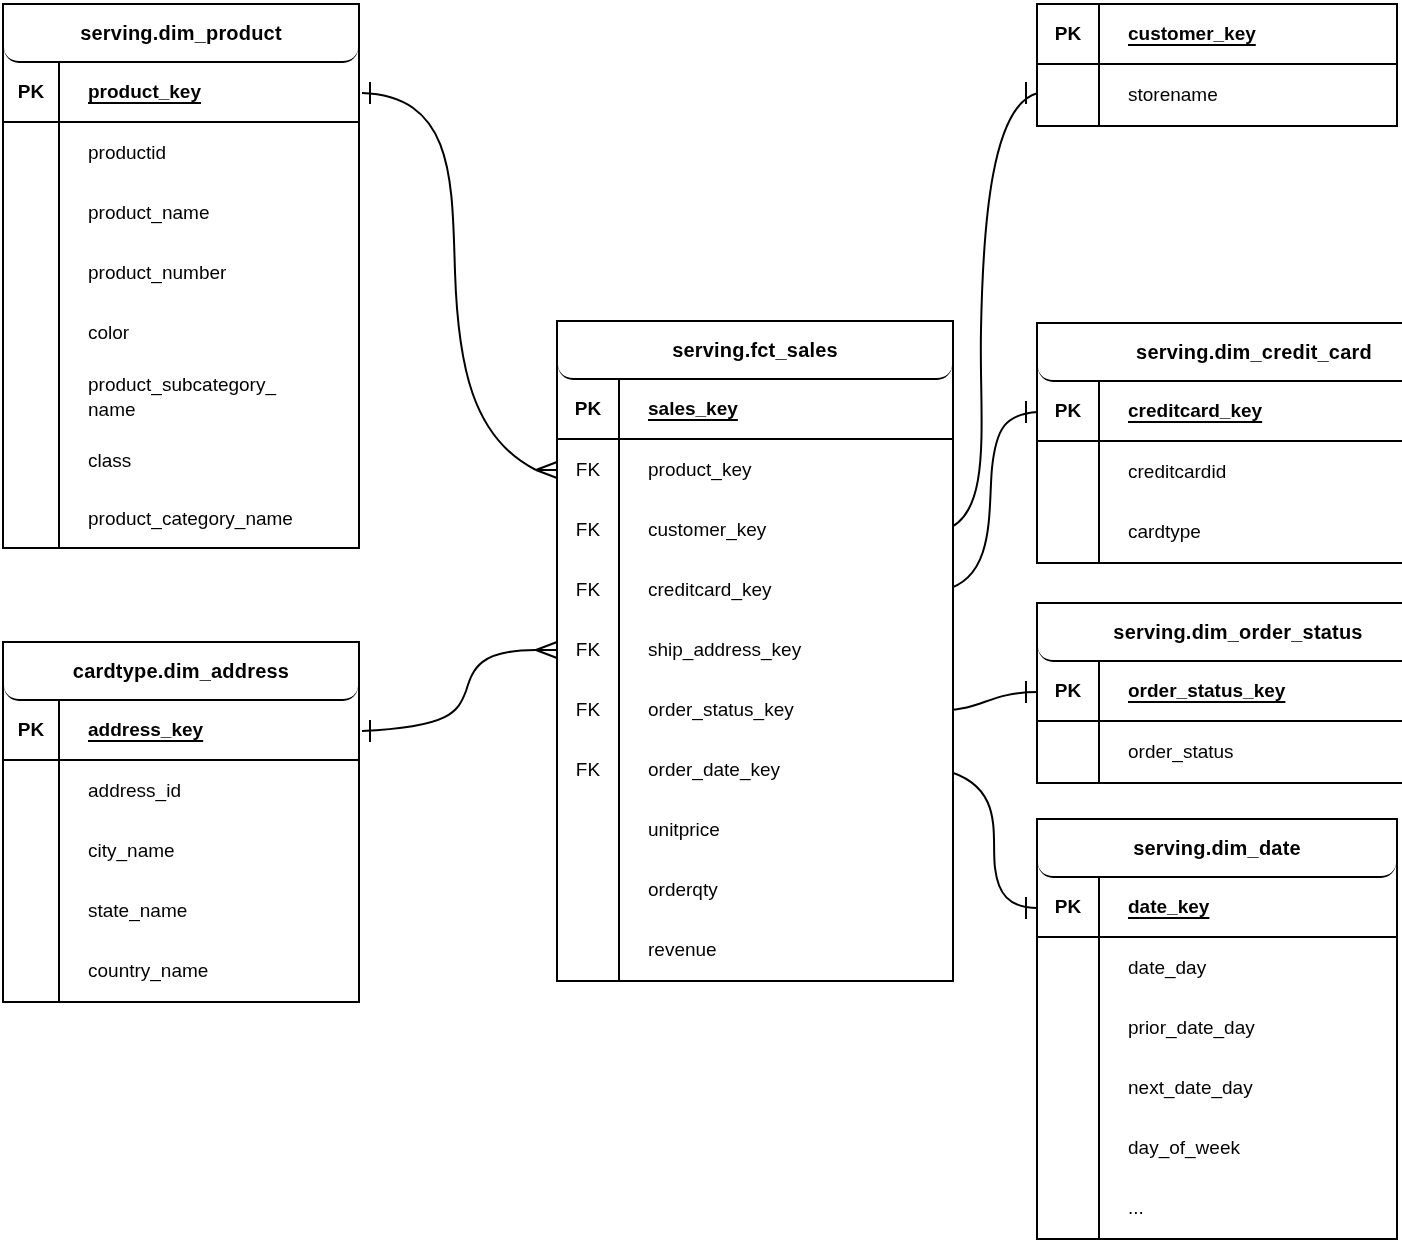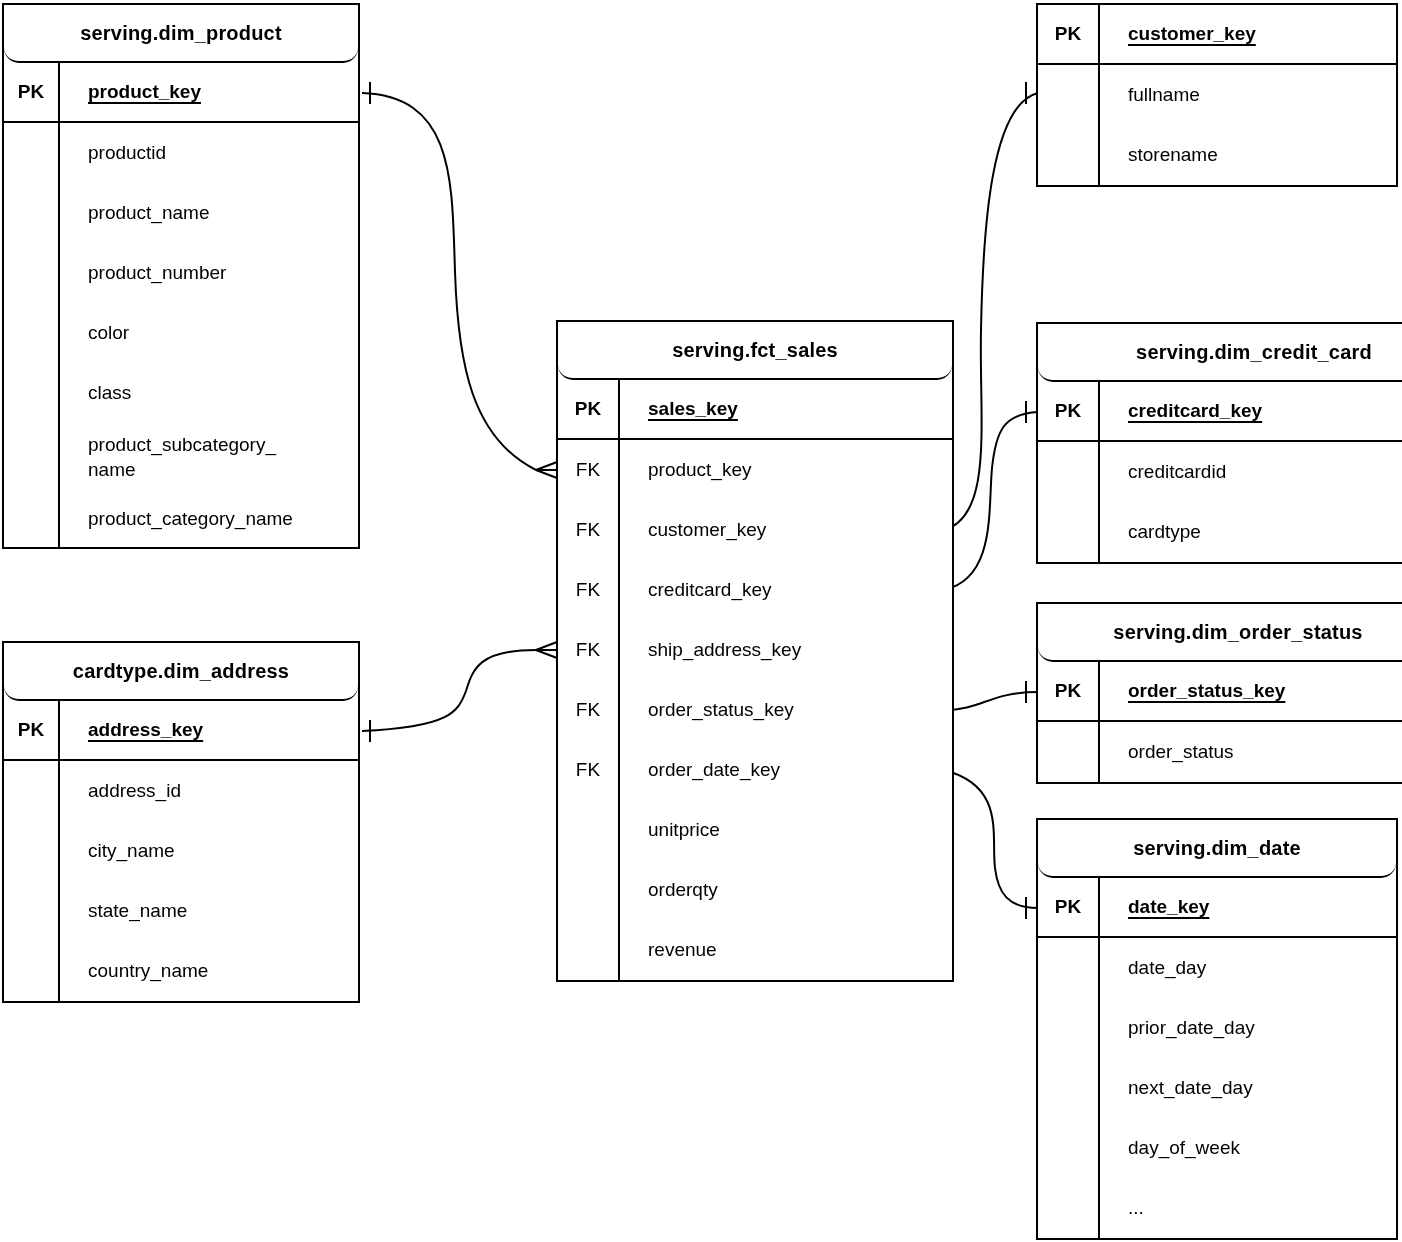--- a/index.html
+++ b/index.html
@@ -114,29 +114,29 @@
     <div class="fcell">product_name</div>
   </div>
   <div class="row">
     <div class="kcell"></div>
     <div class="fcell">product_number</div>
   </div>
   <div class="row">
     <div class="kcell"></div>
     <div class="fcell">color</div>
   </div>
-  <div class="row">
-    <div class="kcell"></div>
-    <div class="fcell">class</div>
-  </div>
   <div class="row" style="height:68px">
     <div class="kcell"></div>
     <div class="fcell">product_subcategory_
 name</div>
   </div>
+  <div class="row">
+    <div class="kcell"></div>
+    <div class="fcell">class</div>
+  </div>
   <div class="row" style="height:56px">
     <div class="kcell"></div>
     <div class="fcell">product_category_name</div>
   </div>
 </div>
 
 <div class="tbl" style="left:2px; top:641px; width:358px; --kc:56px">
   <div class="tbl-title">cardtype.dim_address</div>
   <div class="row pk-row">
     <div class="kcell">PK</div>
@@ -204,24 +204,20 @@
   </div>
 </div>
 
 <div class="tbl" style="left:1036px; top:3px; width:362px; --kc:62px">
   <div class="row pk-row">
     <div class="kcell">PK</div>
     <div class="fcell pkfield">customer_key</div>
   </div>
   <div class="row">
     <div class="kcell"></div>
-    <div class="fcell">fullname</div>
-  </div>
-  <div class="row">
-    <div class="kcell"></div>
     <div class="fcell">storename</div>
   </div>
 </div>
 
 <div class="tbl" style="left:1036px; top:322px; width:436px; --kc:62px">
   <div class="tbl-title">serving.dim_credit_card</div>
   <div class="row pk-row">
     <div class="kcell">PK</div>
     <div class="fcell pkfield">creditcard_key</div>
   </div>

